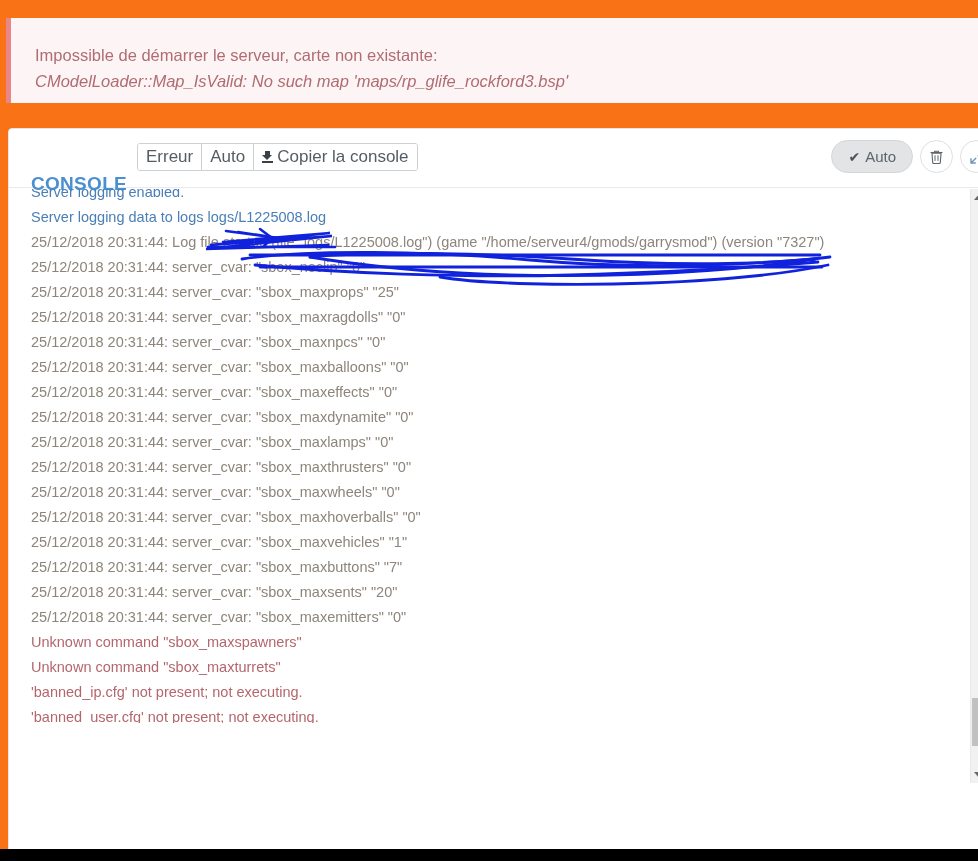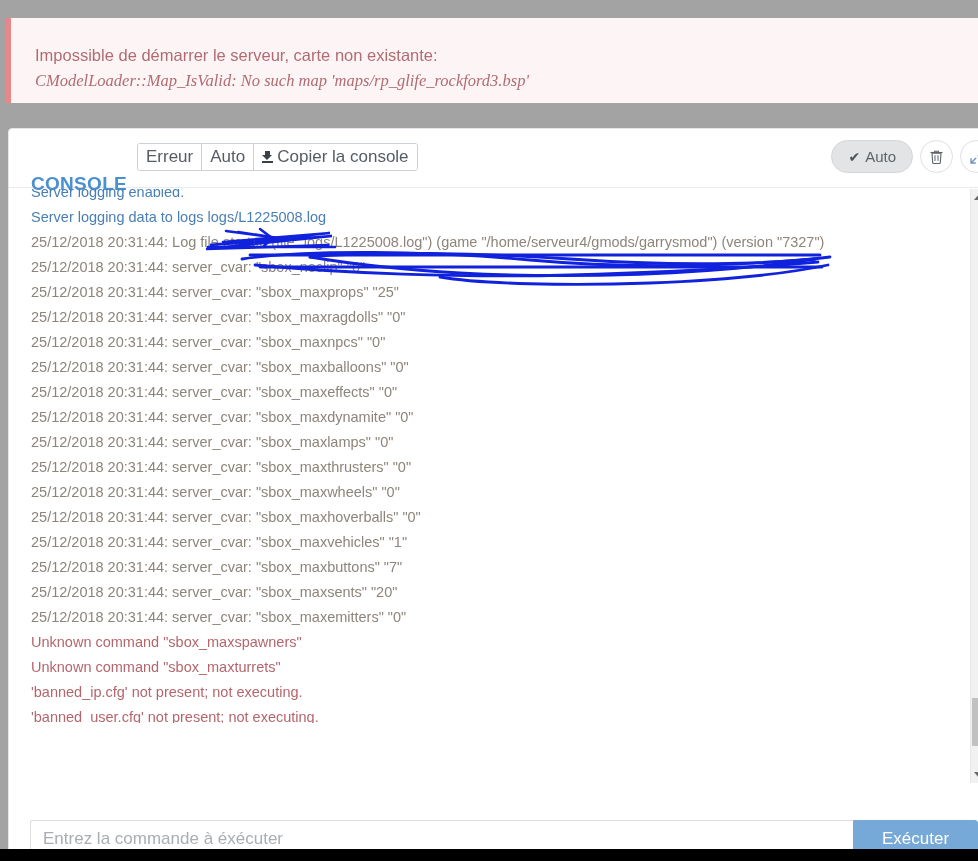--- a/index.html
+++ b/index.html
@@ -9,21 +9,21 @@
     height: 861px;
     background: #ffffff;
     font-family: "Liberation Sans", sans-serif;
     overflow: hidden;
   }
 
   #root {
     position: relative;
     width: 978px;
     height: 861px;
-    background: #a3a3a3;
+    background: #f97316;
     overflow: hidden;
   }
 
   
   .alert {
     position: absolute;
     left: 6px;
     top: 18px;
     width: 972px;
     height: 85px;
@@ -31,21 +31,21 @@
     border-left: 5px solid #e8868a;
     box-sizing: border-box;
     padding: 24px 0 0 24px;
   }
   .alert-line {
     color: #b06c72;
     font-size: 16.5px;
     line-height: 26px;
     white-space: nowrap;
   }
-  .alert-line.italic { font-style: italic; font-family: Liberation Serif, serif; }
+  .alert-line.italic { font-style: italic; }
 
   
   .panel {
     position: absolute;
     left: 8px;
     top: 128px;
     width: 980px;
     height: 740px;
     background: #ffffff;
     border: 1px solid #e3e6e8;
@@ -385,19 +385,15 @@
       <div class="sb-arrow up">
         <i></i>
       </div>
       <div class="sb-thumb"></div>
       <div class="sb-arrow down">
         <i></i>
       </div>
     </div>
   </div>
 
-  <div class="cmdbar">
-    <input class="cmd-input" type="text" placeholder="Entrez la commande à éxécuter" value="" style="">
-    <button class="cmd-run">Exécuter</button>
-  </div>
 
   <div class="bottom-strip"></div>
 </div>
 
 </body></html>

